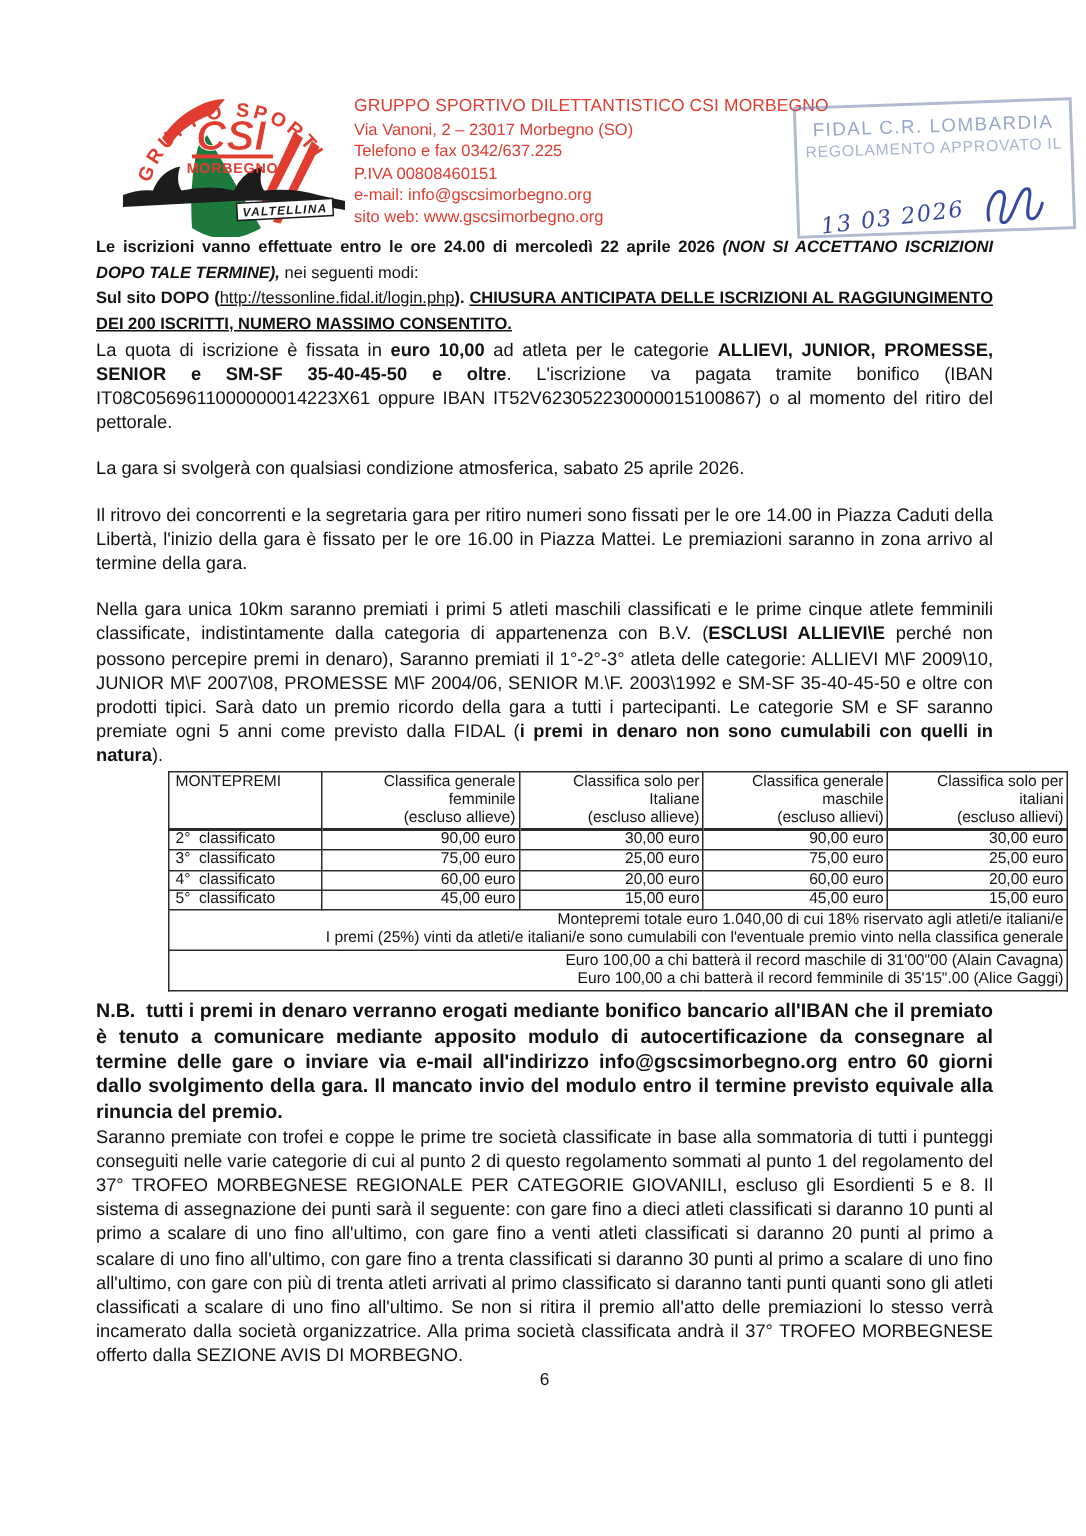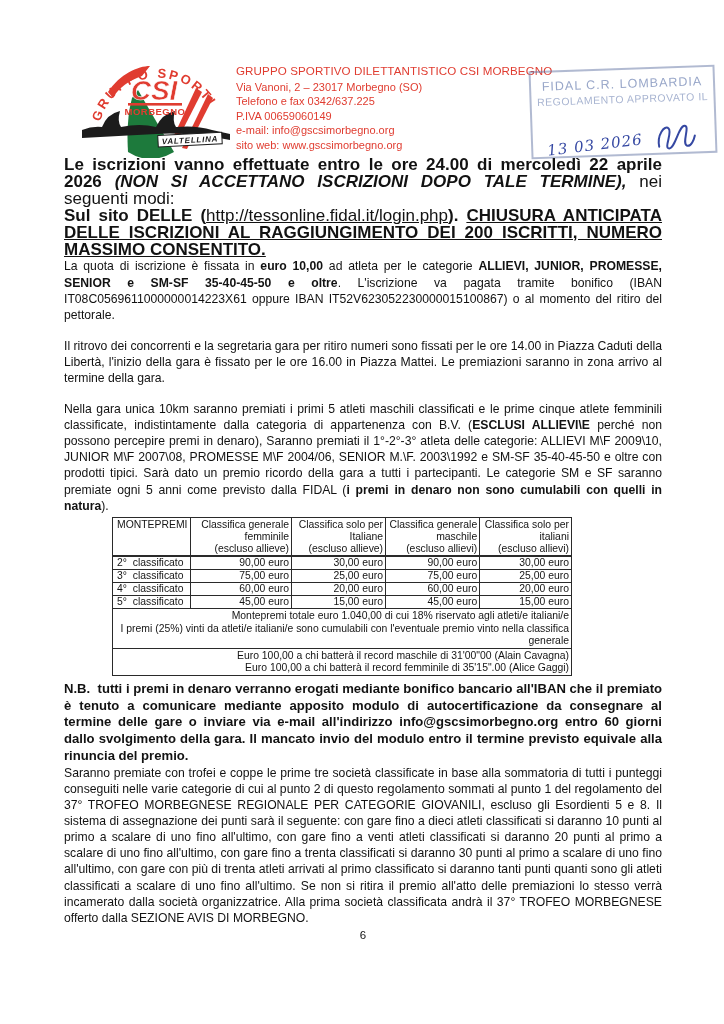--- a/index.html
+++ b/index.html
@@ -30,24 +30,24 @@
   .sig { position:absolute; right:18px; bottom:0; }
   
   .doc { position:absolute; top:157px; left:64px; width:598px; text-align:justify;
          font-size:12.2px; line-height:16.1px; }
   .p { margin:0; }
   .mt { margin-top:15px; }
   .mt-s { margin-top:5px; }
   .b { font-weight:bold; }
   .bi { font-weight:bold; font-style:italic; }
   .u { text-decoration:underline; }
-  .intro { font-weight:bold; font-size:17px; line-height:16.9px; }
+  .intro { font-weight:bold; font-size:11px; line-height:16.9px; }
   .nb { font-weight:bold; font-size:13.1px; line-height:16.8px; }
   
-  table.prize { border-collapse:collapse; margin:3px 0 4px 48px; width:460px;
+  table.prize { border-collapse:collapse; margin:3px 0 4px 48px; width:600px;
                 font-size:10.4px; line-height:12.1px; color:#141414; table-layout:fixed;padding-left:16px; }
   table.prize th, table.prize td { border:1px solid #2a2a2a; padding:0 2px; text-align:right; }
   table.prize th { font-weight:normal; white-space:pre-line; vertical-align:top; padding-top:1px; }
   table.prize th.c1 { text-align:left; vertical-align:top; padding-left:4px; }
   table.prize td.left { text-align:left; padding-left:4px; white-space:pre; }
   table.prize tr.hrow th { border-bottom-width:2px; }
   table.prize tr.r1 td { border-bottom-width:2px; }
   table.prize td.span { padding:1px 2px; }
   .pagenum { text-align:center; font-size:11.5px; margin-top:1px; }
 </style>
@@ -84,43 +84,44 @@
       <g transform="rotate(-3 108 92)">
         <rect x="78" y="86" width="64" height="11.5" fill="#ffffff" stroke="#1c1c1c" stroke-width="1"></rect>
         <text x="110" y="95" text-anchor="middle" font-size="8" font-weight="bold" font-style="italic" fill="#1c1c1c" letter-spacing="0.8" font-family="Liberation Sans, sans-serif">VALTELLINA</text>
       </g>
     </svg>
 
     <div class="contact">
       <div class="org">GRUPPO SPORTIVO DILETTANTISTICO CSI MORBEGNO</div>
       <div>Via Vanoni, 2 – 23017 Morbegno (SO)</div>
       <div>Telefono e fax 0342/637.225</div>
-      <div>P.IVA 00659060149</div>
+      <div>P.IVA 00808460151</div>
       <div>e-mail: info@gscsimorbegno.org</div>
       <div>sito web: www.gscsimorbegno.org</div>
     </div>
 
     <div class="stamp">
       <div>FIDAL C.R. LOMBARDIA</div>
       <div class="l2">REGOLAMENTO APPROVATO IL</div>
       <div class="handwriting">13 03 2026</div>
       <svg class="sig" width="42" height="30" viewBox="0 0 42 30">
         <path d="M4,24 C2,12 10,2 14,6 C18,10 8,26 14,26 C20,26 24,4 30,4 C36,4 26,22 32,24 C36,25 39,18 40,14" fill="none" stroke="#2b3f9e" stroke-width="2" stroke-linecap="round"></path>
       </svg>
     </div>
   </div>
 
   <div class="doc">
 
     <p class="p intro"><span>Le iscrizioni vanno effettuate entro le ore 24.00 di mercoledì 22 aprile 2026 </span><span class="bi">(NON SI ACCETTANO ISCRIZIONI DOPO TALE TERMINE),</span><span style="font-weight:normal"> nei seguenti modi:</span></p>
 
-    <p class="p intro"><span>Sul sito DELLE (</span><span class="u" style="font-weight:normal">http://tessonline.fidal.it/login.php</span><span>). </span><span class="u">CHIUSURA ANTICIPATA DELLE ISCRIZIONI AL RAGGIUNGIMENTO DEI 200 ISCRITTI, NUMERO MASSIMO CONSENTITO.</span></p>
+    <p class="p intro"><span>Sul sito DOPO (</span><span class="u" style="font-weight:normal">http://tessonline.fidal.it/login.php</span><span>). </span><span class="u">CHIUSURA ANTICIPATA DELLE ISCRIZIONI AL RAGGIUNGIMENTO DEI 200 ISCRITTI, NUMERO MASSIMO CONSENTITO.</span></p>
 
     <p class="p"><span>La quota di iscrizione è fissata in </span><span class="b">euro 10,00</span><span> ad atleta per le categorie </span><span class="b">ALLIEVI, JUNIOR, PROMESSE, SENIOR e SM-SF 35-40-45-50 e oltre</span><span>. L'iscrizione va pagata tramite bonifico (IBAN IT08C0569611000000014223X61 oppure IBAN IT52V623052230000015100867) o al momento del ritiro del pettorale.</span></p>
 
+    <p class="p mt"><span>La gara si svolgerà con qualsiasi condizione atmosferica, sabato 25 aprile 2026.</span></p>
 
     <p class="p mt"><span>Il ritrovo dei concorrenti e la segretaria gara per ritiro numeri sono fissati per le ore 14.00 in Piazza Caduti della Libertà, l'inizio della gara è fissato per le ore 16.00 in Piazza Mattei. Le premiazioni saranno in zona arrivo al termine della gara.</span></p>
 
     <p class="p mt"><span>Nella gara unica 10km saranno premiati i primi 5 atleti maschili classificati e le prime cinque atlete femminili classificate, indistintamente dalla categoria di appartenenza con B.V. (</span><span class="b">ESCLUSI ALLIEVI\E</span><span> perché non possono percepire premi in denaro), Saranno premiati il 1°-2°-3° atleta delle categorie: ALLIEVI M\F 2009\10, JUNIOR M\F 2007\08, PROMESSE M\F 2004/06, SENIOR M.\F. 2003\1992 e SM-SF 35-40-45-50 e oltre con prodotti tipici. Sarà dato un premio ricordo della gara a tutti i partecipanti. Le categorie SM e SF saranno premiate ogni 5 anni come previsto dalla FIDAL (</span><span class="b">i premi in denaro non sono cumulabili con quelli in natura</span><span>).</span></p>
 
     <table class="prize">
       <colgroup>
         <col style="width:17%">
           <col style="width:22%">
           <col style="width:20.5%">

